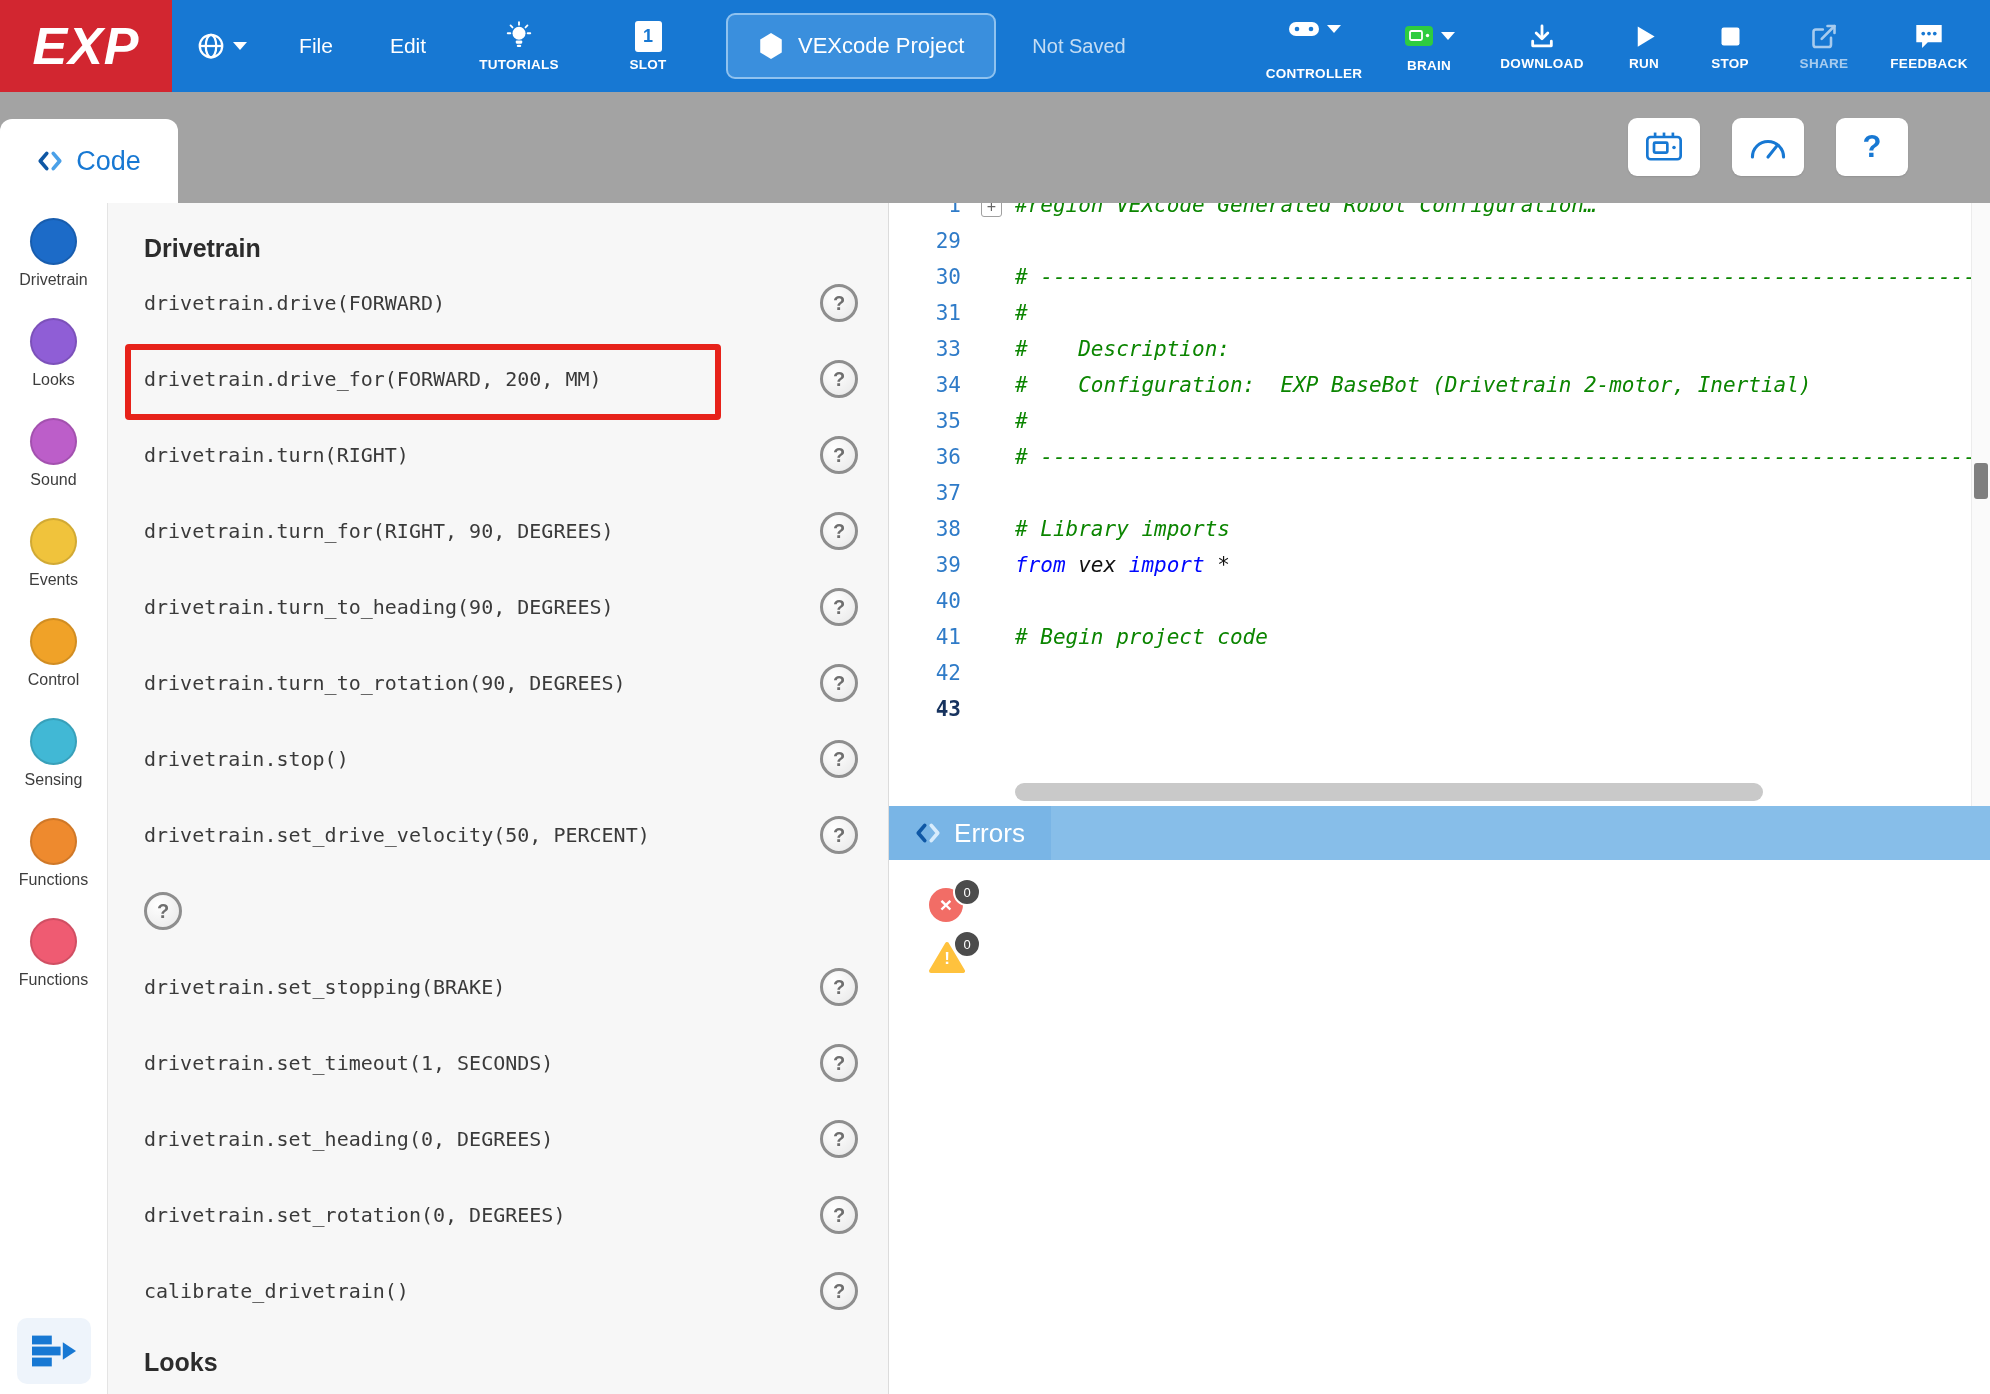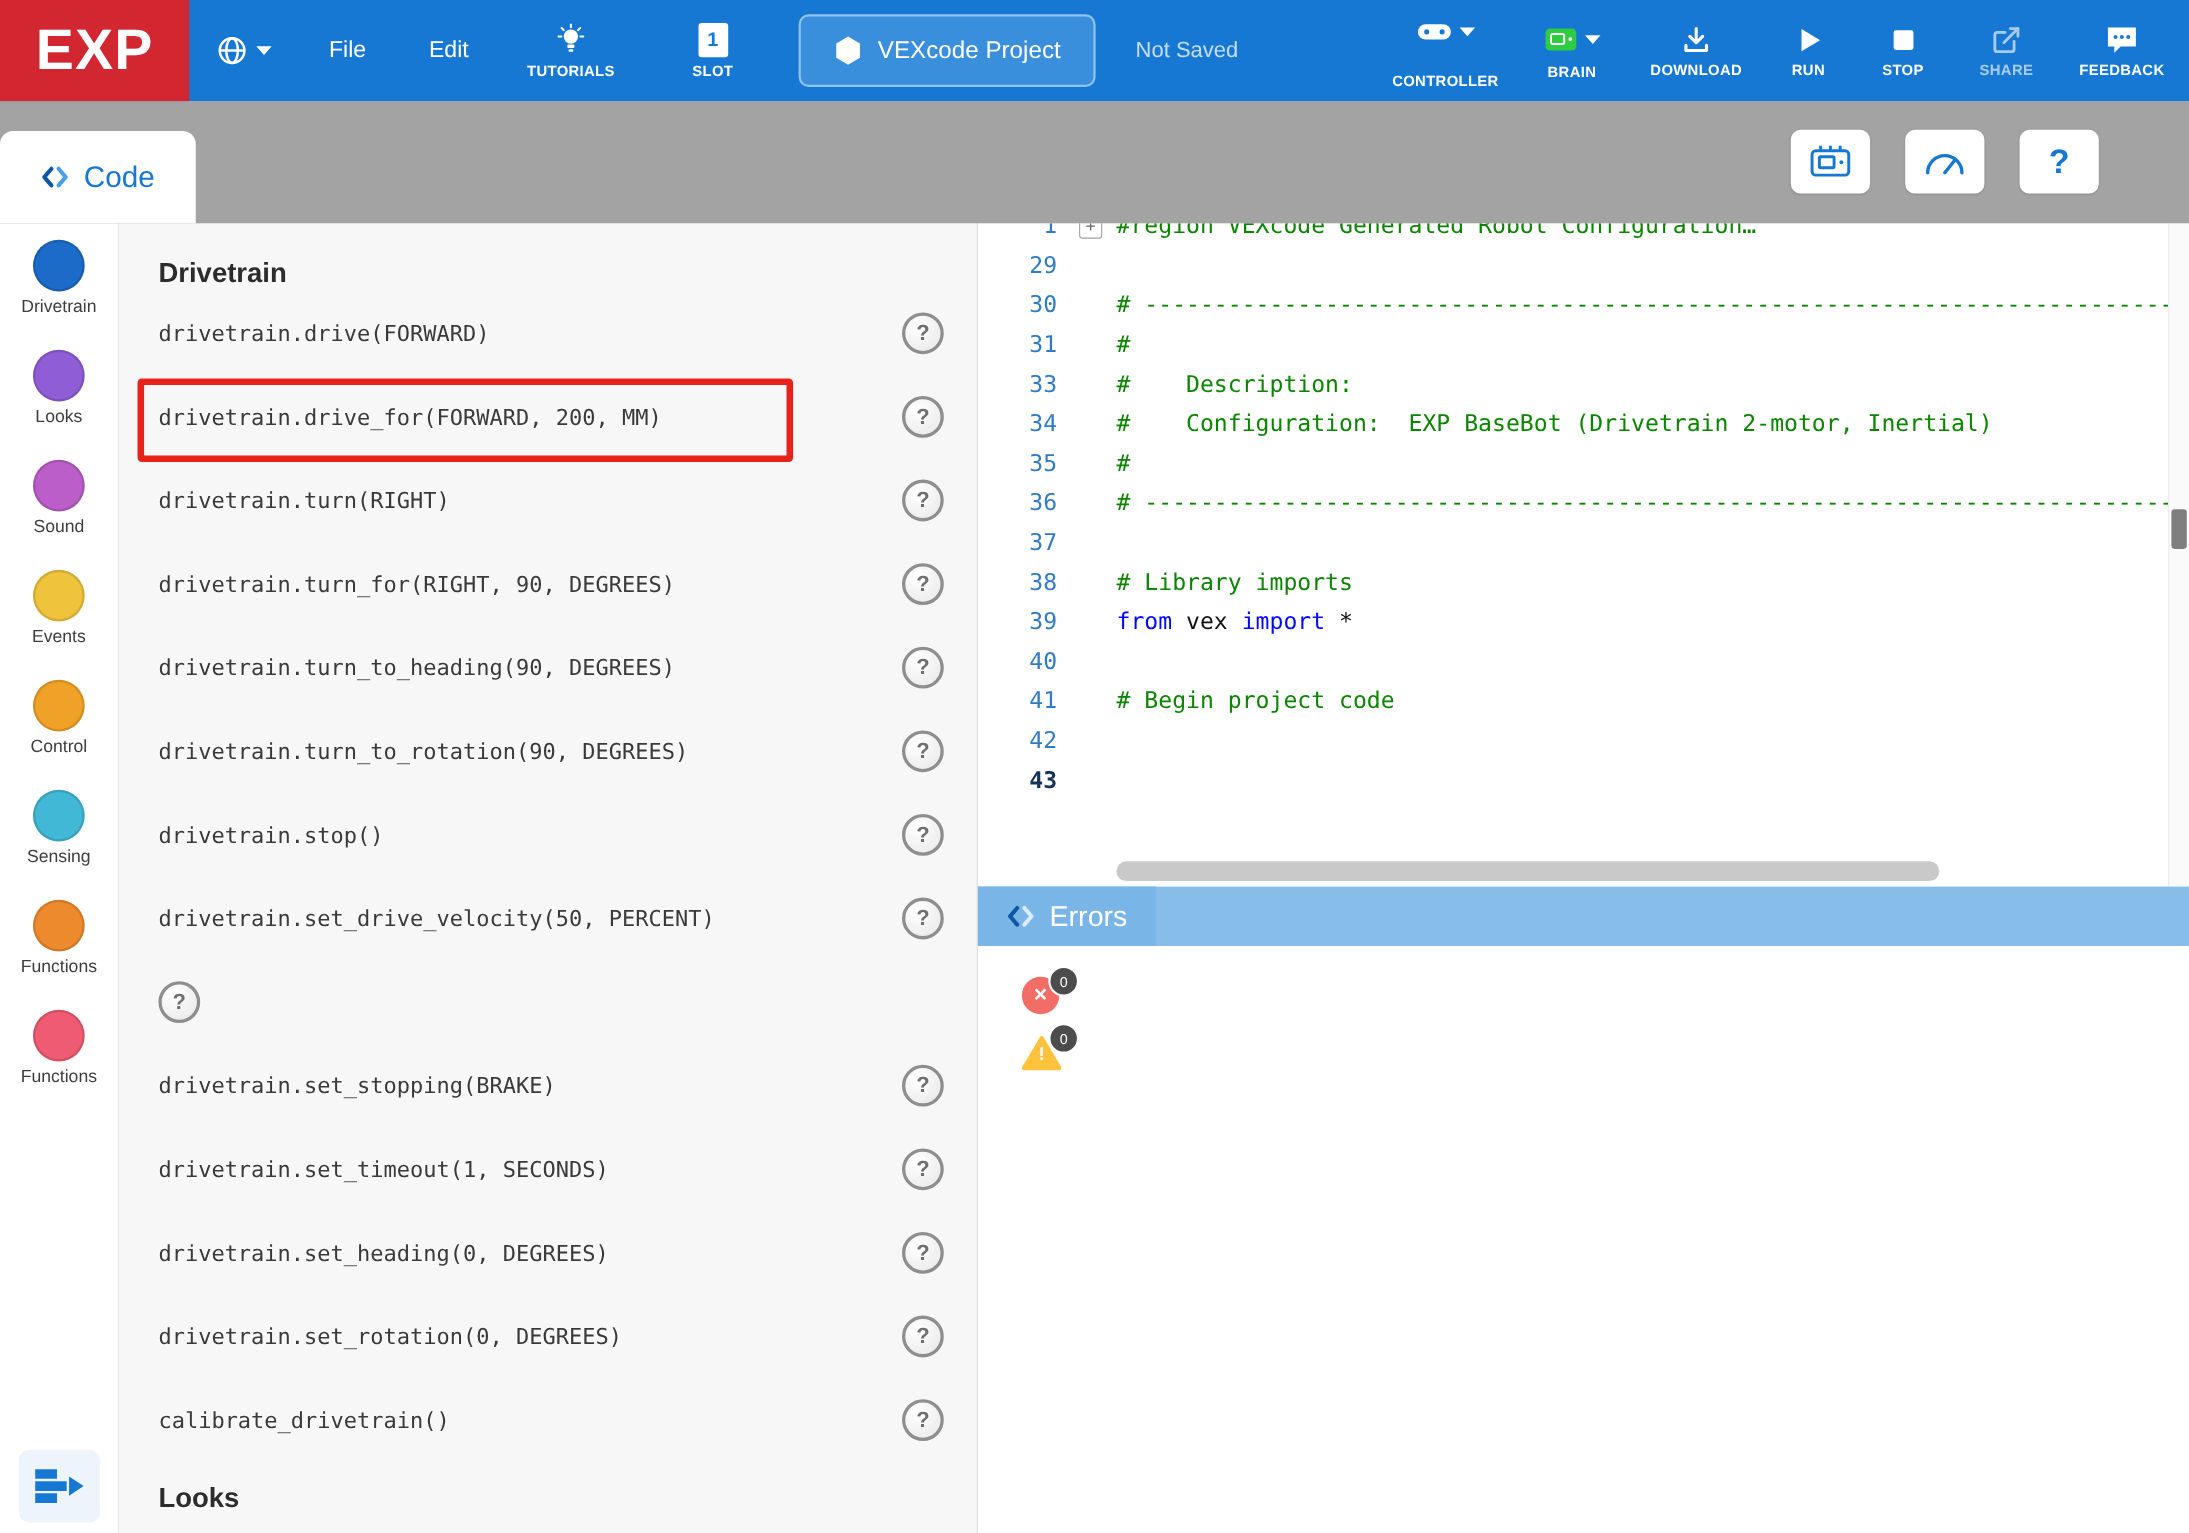--- a/index.html
+++ b/index.html
@@ -3,21 +3,21 @@
 <meta charset="utf-8">
 <style>
   html,body{margin:0;padding:0;}
   body{width:1990px;height:1394px;position:relative;overflow:hidden;background:#fff;
        font-family:"Liberation Sans",sans-serif;-webkit-font-smoothing:antialiased;}
 
   
   .topbar{position:absolute;top:0;left:0;width:1990px;height:92px;background:#1778d3;
           display:flex;align-items:stretch;color:#fff;z-index:30;}
   .logo{width:172px;background:#d22630;display:flex;align-items:center;justify-content:center;
-        font-weight:900;font-size:52px;letter-spacing:1px;}
+        font-style:italic;font-weight:900;font-size:52px;letter-spacing:1px;}
   .tb-item{display:flex;align-items:center;justify-content:center;cursor:pointer;}
   .text-menu{width:92px;font-size:21px;}
   .globe{width:98px;gap:7px;}
   .icon-item{flex-direction:column;gap:5px;}
   .tb-label{font-size:13.5px;font-weight:bold;letter-spacing:.3px;}
   .icon-row{display:flex;align-items:center;gap:6px;height:34px;}
   .caret{width:0;height:0;border-left:7px solid transparent;border-right:7px solid transparent;
          border-top:8px solid #fff;}
   .w-tutorials{width:130px;}
   .w-slot{width:100px;margin-left:14px;}
@@ -73,21 +73,21 @@
 
   
   .editor{position:absolute;top:203px;left:889px;right:0;height:603px;background:#fff;overflow:hidden;}
   .ed-lines{position:absolute;top:-14px;left:0;right:0;}
   .ed-row{position:relative;height:36px;font-family:"DejaVu Sans Mono",monospace;font-size:21px;}
   .ed-num{position:absolute;left:0;top:4px;width:72px;text-align:right;color:#2f7bc8;}
   .ed-num.active{color:#16325e;font-weight:bold;}
   .fold-box{position:absolute;left:92px;top:7px;width:21px;height:21px;border:1px solid #a0a0a0;
             border-radius:3px;color:#666;font-size:16px;line-height:19px;text-align:center;background:#fff;
             cursor:pointer;font-family:"Liberation Sans",sans-serif;box-sizing:border-box;}
-  .ed-code{position:absolute;left:126px;top:4px;white-space:pre;}
+  .ed-code{position:absolute;left:126px;top:4px;white-space:pre;font-style:italic;}
   .tok-comment{color:#0b8500;}
   .tok-keyword{color:#0008ff;}
   .tok-plain{color:#111;}
   .h-scroll{position:absolute;left:126px;top:580px;width:748px;height:18px;background:#c9c9c9;
             border-radius:9px;cursor:pointer;}
   .v-track{position:absolute;right:0;top:0;width:19px;height:100%;background:#fafafa;
            border-left:1px solid #ececec;box-sizing:border-box;}
   .v-thumb{position:absolute;right:2px;top:260px;width:14px;height:36px;background:#7f7f7f;
            border-radius:3px;cursor:pointer;}
 

